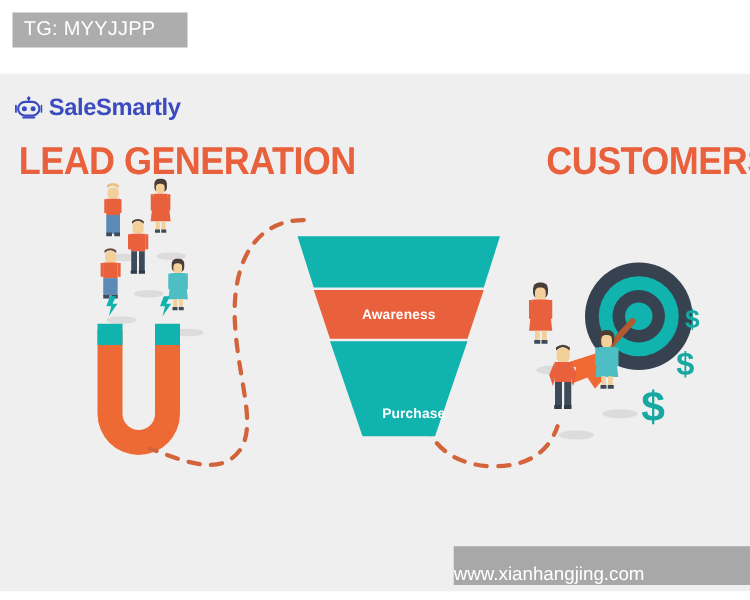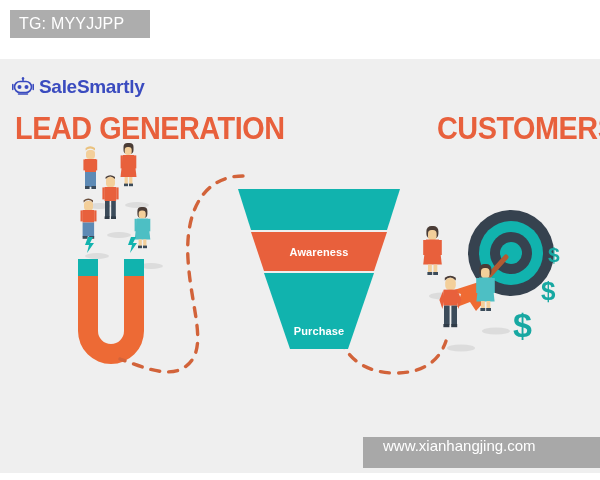--- a/index.html
+++ b/index.html
@@ -92,33 +92,33 @@
     color: #ffffff;
     font-weight: bold;
     font-size: 11px;
     text-align: center;
     font-family: "Liberation Sans", sans-serif;
     letter-spacing: 0.1px;
     margin-top: 44px;
   }
   .lbl-awareness { left: 238px; top: 143px; width: 162px; }
   .lbl-intent    { left: 250px; top: 183px; width: 138px; }
-  .lbl-purchase  { left: 262px; top: 222px; width: 114px; }
+  .lbl-purchase  { left: 274px; top: 222px; width: 114px; }
 
   
   .watermark {
     position: absolute;
     left: 363px;
     top: 437px;
     width: 237px;
     height: 31px;
     background: #a8a8a8;
     display: flex;
-    align-items: flex-start;
-    padding-left: 20px;
+    align-items: flex-end;
+    padding-left: 0;
     box-sizing: border-box;
   }
   .watermark span {
     color: #ffffff;
     font-size: 15px;
     font-family: "Liberation Sans", sans-serif;
   }
 </style>
 </head>
 <body>

